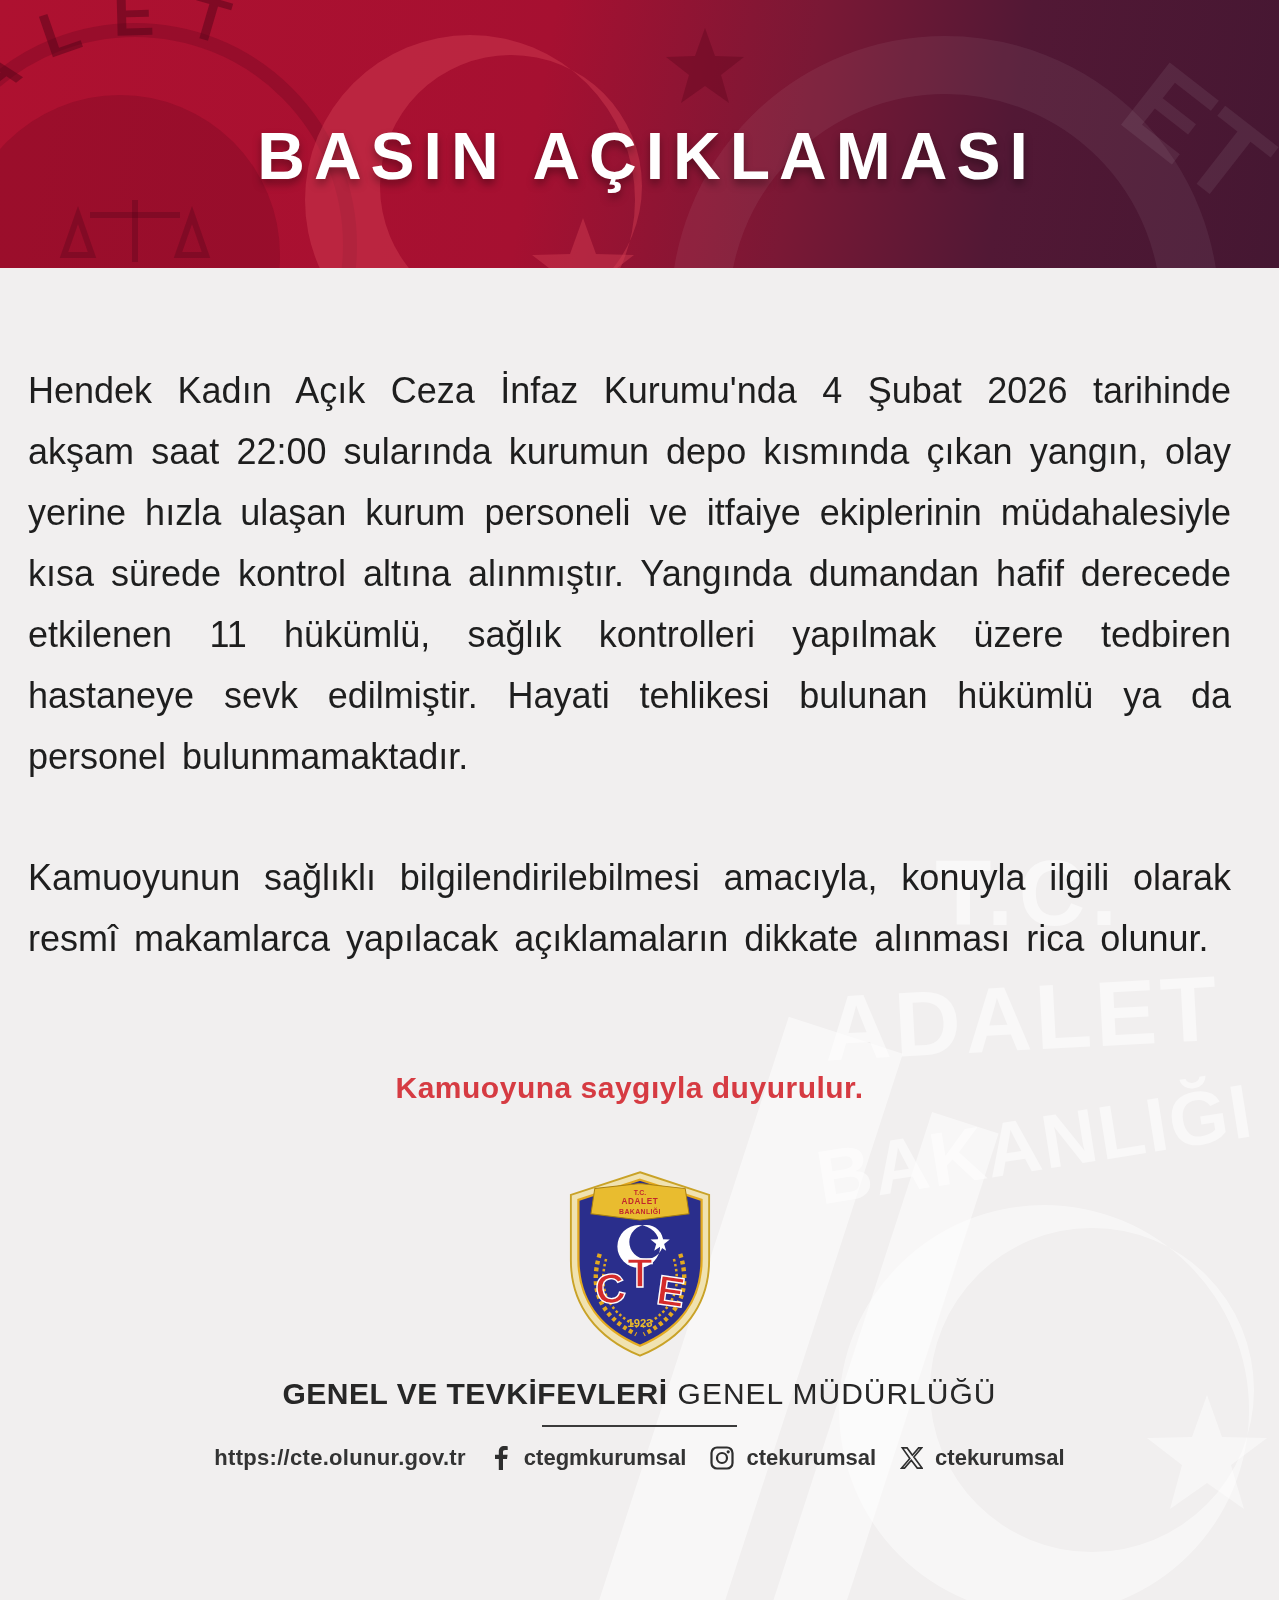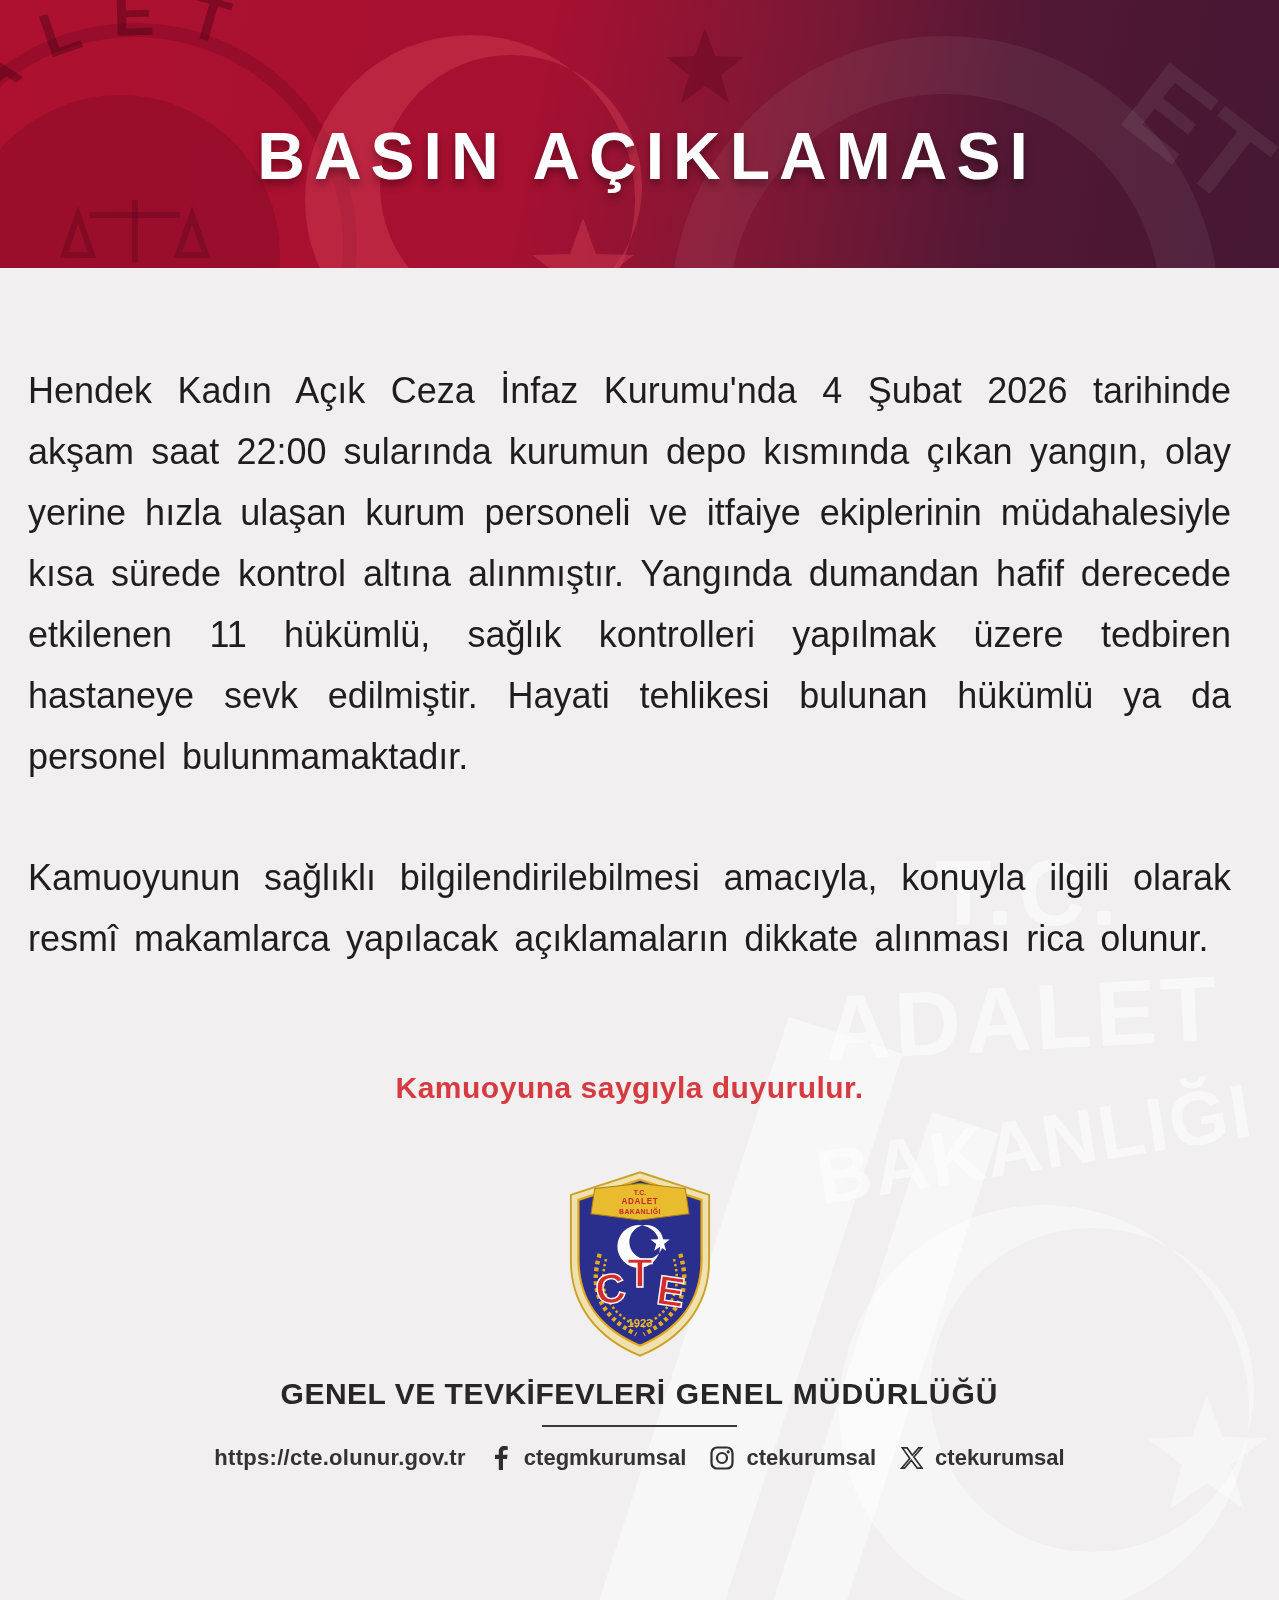--- a/index.html
+++ b/index.html
@@ -53,21 +53,21 @@
   .stripe1 { width:120px; height:620px; left:690px; top:1020px; transform:rotate(18deg); }
   .stripe2 { width:70px; height:520px; left:850px; top:1110px; transform:rotate(18deg); }
 
   
   .logo-wrap { position:relative; z-index:2; margin-top:66px; text-align:center; }
   .org-line {
     position:relative; z-index:2; margin-top:16px; text-align:center;
     color:#272727; font-size:30px; white-space:nowrap;
   }
   .org-line .org-bold { font-weight:800; letter-spacing:0.5px; }
-  .org-line .org-reg { font-weight:700; letter-spacing:1px; margin-left:10px; }
+  .org-line .org-reg { font-weight:400; letter-spacing:1px; margin-left:10px; }
   .divider {
     position:relative; z-index:2;
     width:195px; height:2px; background:#3a3a3a; margin:14px auto 0 auto;
   }
   .footer-row {
     position:relative; z-index:2;
     margin-top:18px; display:flex; justify-content:center; align-items:center;
     gap:14px; color:#333333; font-size:22px; font-weight:600;
   }
   .footer-row .website { font-weight:800; letter-spacing:0.3px; margin-right:10px; }

